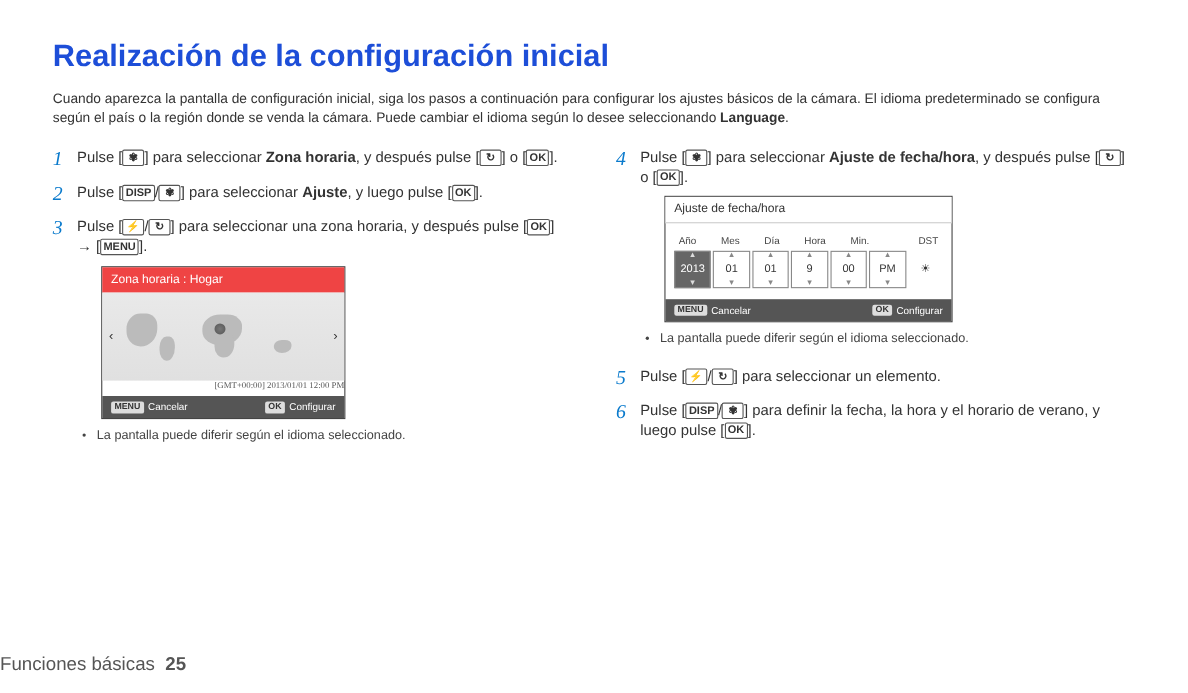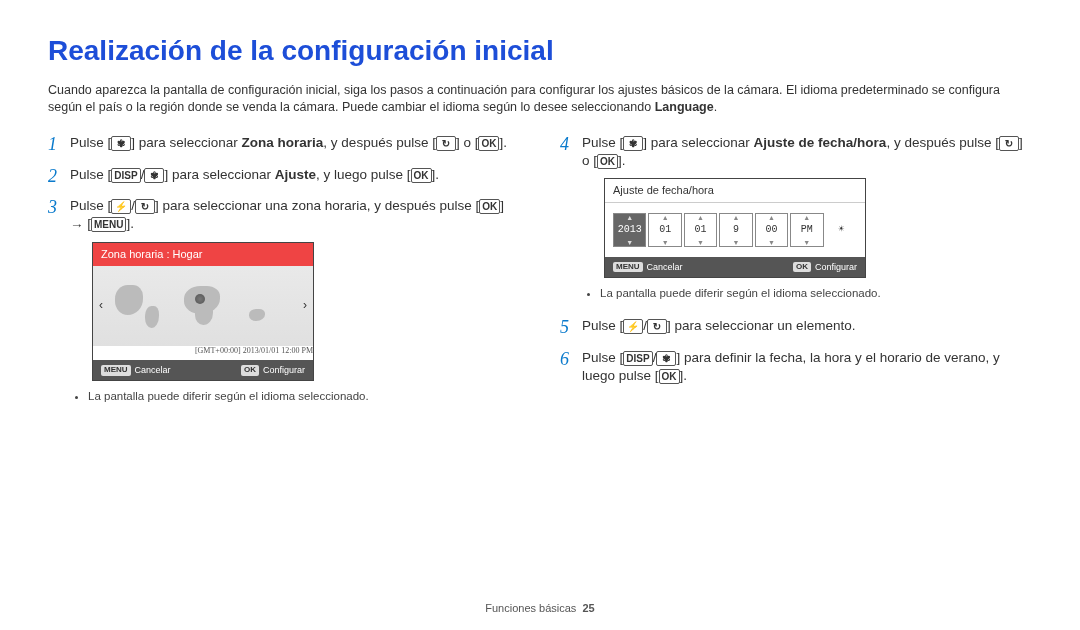--- a/index.html
+++ b/index.html
@@ -96,43 +96,42 @@
   .btnlabel{display:inline-flex;align-items:center;gap:4px;}
   .keycap{background:#ddd;color:#333;border-radius:2px;padding:0 3px;font-size:8px;font-weight:bold;}
   
   .dt-inner{padding:10px 8px;}
   .dt-headers{display:flex;justify-content:space-between;font-size:9px;color:#444;padding:0 4px 3px 4px;}
   .dt-row{display:flex;gap:2px;}
   .dt-cell{flex:1;display:flex;flex-direction:column;align-items:center;border:1px solid #888;font-size:10px;background:#fff;}
   .dt-cell.sel{background:#666;color:#fff;}
   .dt-cell .caret{font-size:7px;color:#888;line-height:1;}
   .dt-cell.sel .caret{color:#ddd;}
-  .dt-cell .val{padding:2px 0;font-weight:500;font-family:Liberation Mono, monospace;}
+  .dt-cell .val{padding:2px 0;font-weight:500;}
   .dst{display:flex;align-items:center;justify-content:center;}
   
   .kbox{
     display:inline-block;
     border:1.2px solid #555;
     border-radius:2px;
     padding:0 2px;
     font-size:10px;
     line-height:13px;
     vertical-align:middle;
     font-weight:bold;
     font-family:Arial,sans-serif;
     color:#333;
     min-width:14px;
     text-align:center;
   }
   .page-footer{
     position:absolute;
     bottom:14px;
     left:0; right:0;
-    text-align:center;
-    font-size:11px;
+    font-size:17px;
     color:#555;
   }
   .strong{font-weight:bold;}
 </style>
 </head>
 <body>
 
 <h1>Realización de la configuración inicial</h1>
 <p class="intro">
   <span>Cuando aparezca la pantalla de configuración inicial, siga los pasos a continuación para configurar los ajustes básicos de la cámara. El idioma predeterminado se configura según el país o la región donde se venda la cámara. Puede cambiar el idioma según lo desee seleccionando </span><span class="strong">Language</span><span>.</span>
@@ -196,20 +195,29 @@
   <div class="col">
     <ol class="steps">
       <li>
         <div class="num">4</div>
         <div class="step-body">
           <span>Pulse [</span><span class="kbox">✾</span><span>] para seleccionar </span><span class="strong">Ajuste de fecha/hora</span><span>, y después pulse [</span><span class="kbox">↻</span><span>] o [</span><span class="kbox">OK</span><span>].</span>
 
           <div class="lcd" style="width:260px">
             <div class="titlebar" style="background:#fff;color:#333;border-bottom:1px solid #ccc;">Ajuste de fecha/hora</div>
             <div class="dt-inner">
+              <div class="dt-headers">
+                <span>Año</span>
+                <span>Mes</span>
+                <span>Día</span>
+                <span>Hora</span>
+                <span>Min.</span>
+                <span></span>
+                <span>DST</span>
+              </div>
               <div class="dt-row">
                 <div class="dt-cell sel">
                     <span class="caret">▲</span>
                     <span class="val">2013</span>
                     <span class="caret">▼</span>
                   </div>
                 <div class="dt-cell">
                     <span class="caret">▲</span>
                     <span class="val">01</span>
                     <span class="caret">▼</span>

